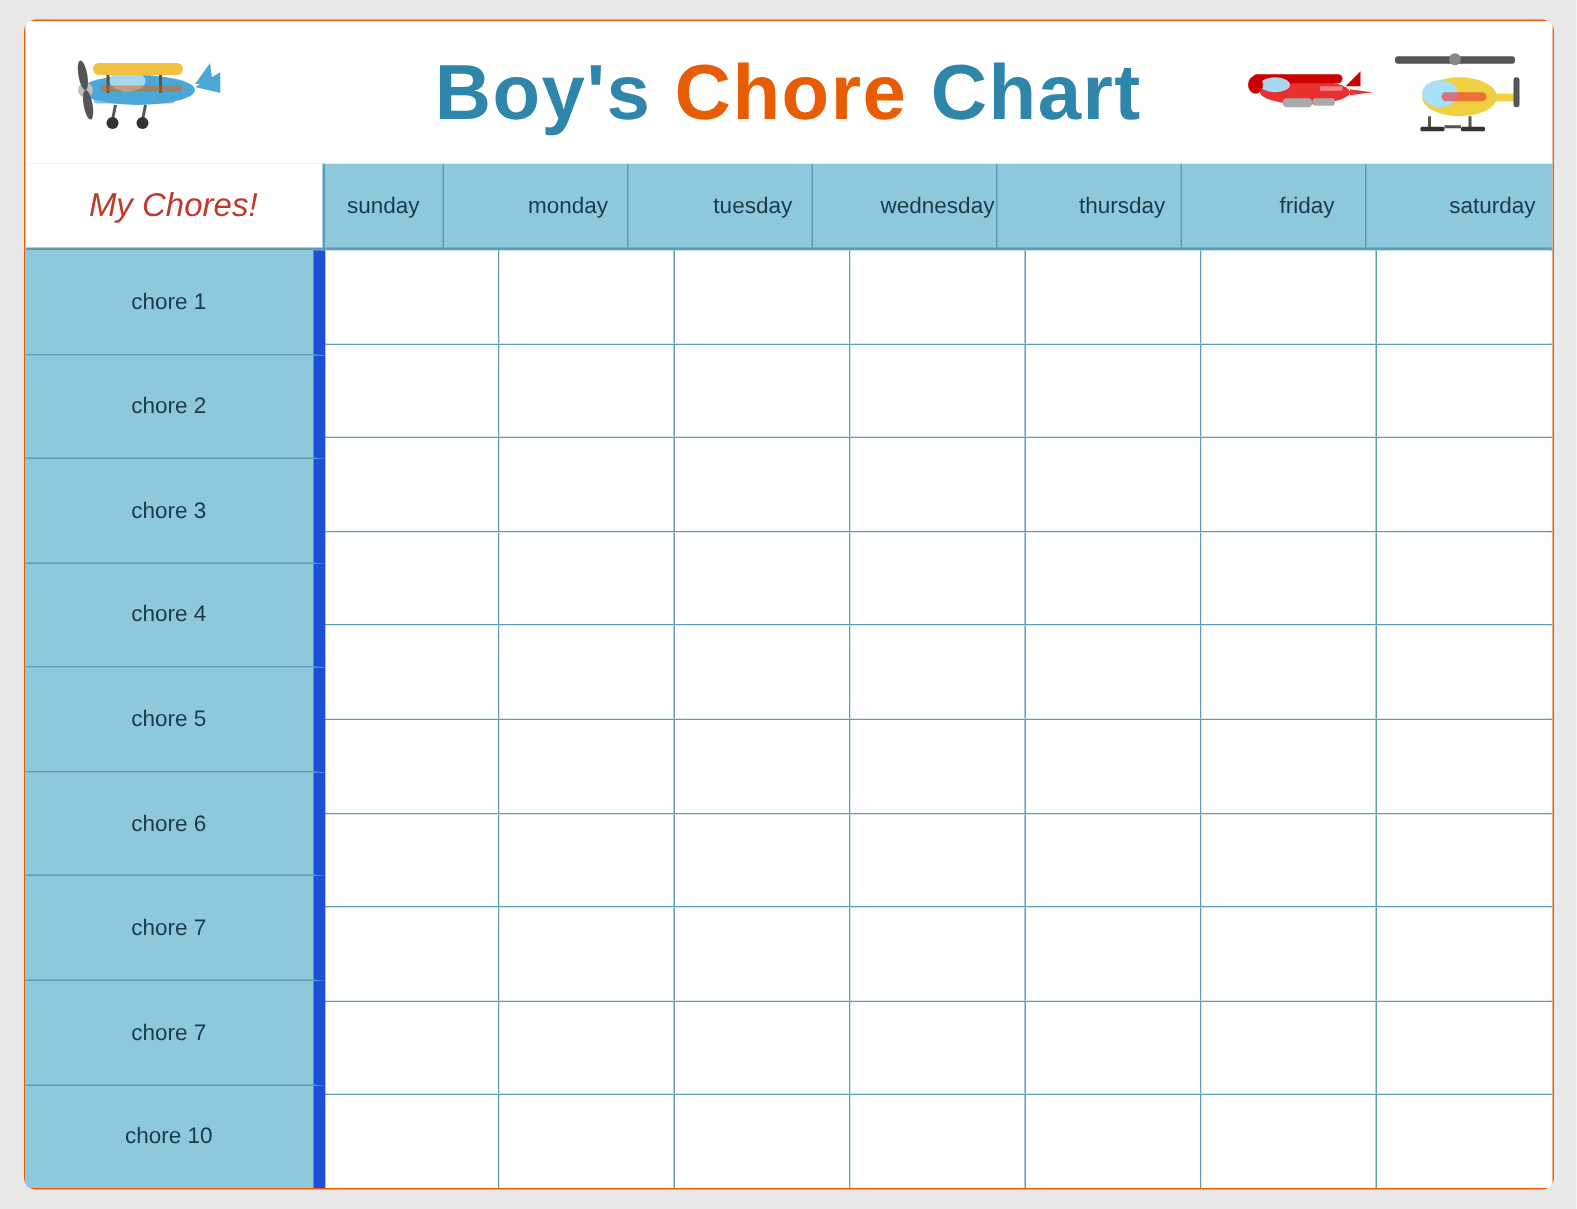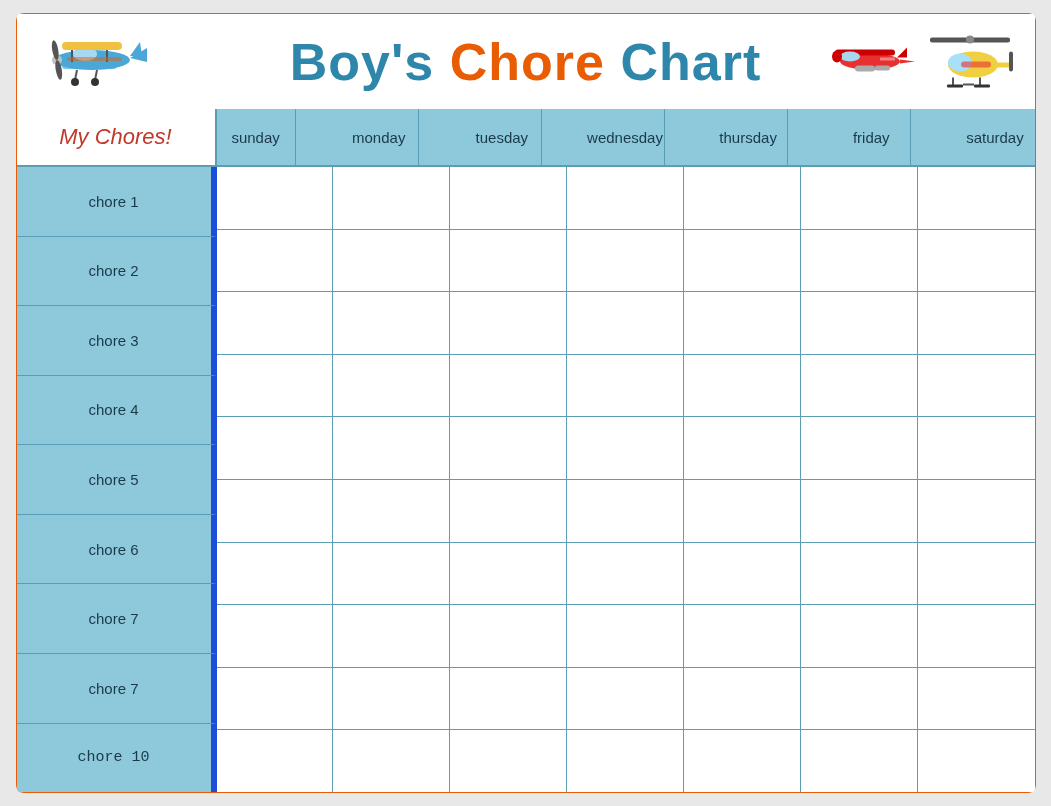--- a/index.html
+++ b/index.html
@@ -82,32 +82,31 @@
     }
     .my-chores-text {
       font-family: 'Comic Sans MS', cursive, sans-serif;
       color: #c0392b;
       font-size: 22px;
       font-style: italic;
     }
     .chore-label-cell {
       flex: 1;
       background: #8dc9db;
-      border-right: 6px solid #1d4ed8;
+      border-right: 8px solid #1d4ed8;
       border-bottom: 1px solid #5b9db5;
       display: flex;
       align-items: center;
       justify-content: center;
       color: #1a3a4a;
       font-size: 15px;
       min-height: 58px;
     }
     .chore-label-cell:last-child {
       border-bottom: none;
-      font-family: Liberation Mono, monospace;
     }
     .grid-area {
       flex: 1;
       display: flex;
       flex-direction: column;
     }
     .day-headers {
       display: grid;
       grid-template-columns: repeat(7, 1fr);
       height: 58px;

